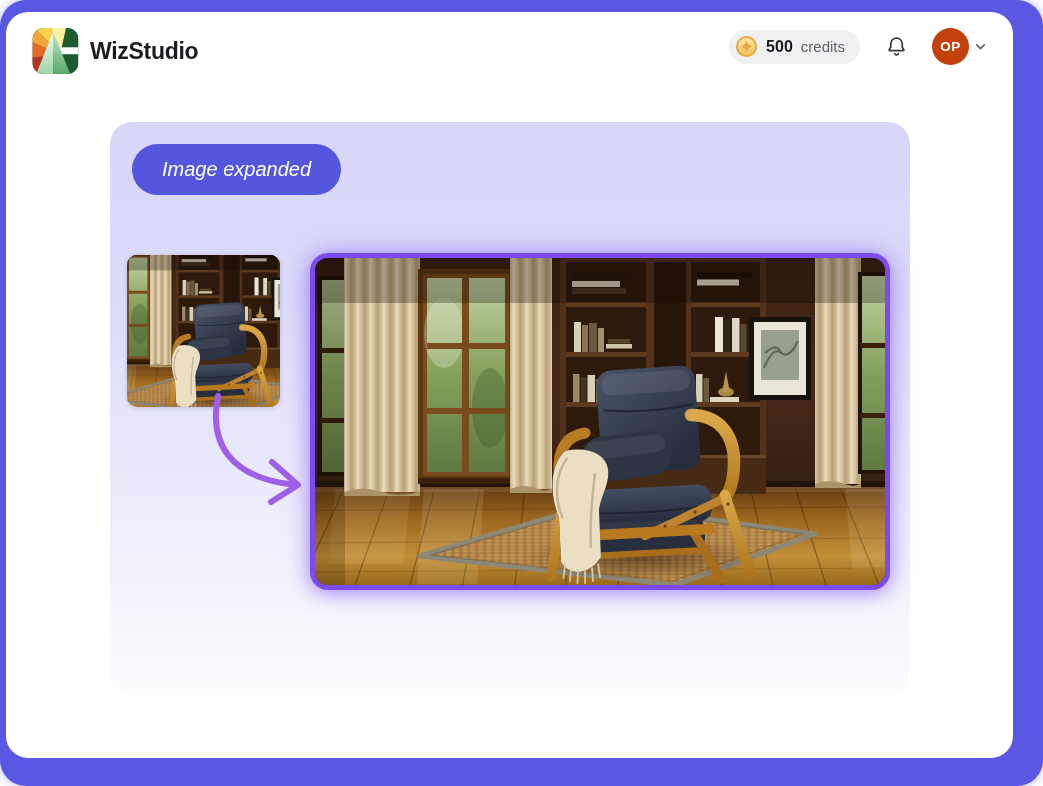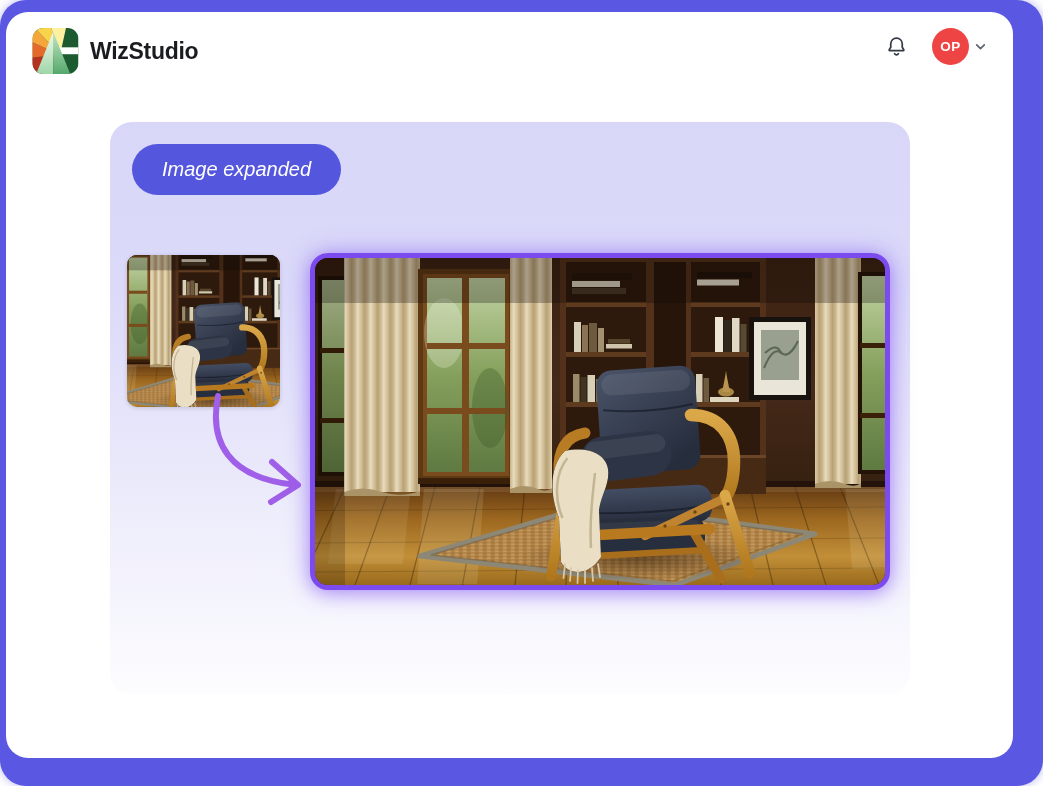--- a/index.html
+++ b/index.html
@@ -11,21 +11,21 @@
   
   .header{position:absolute;left:26px;right:26px;top:16px;height:50px;display:flex;align-items:flex-start;}
   .brand{display:flex;align-items:center;gap:11px;cursor:pointer;}
   .brand-name{font-size:23px;font-weight:700;color:#1b1c20;letter-spacing:-.3px;}
   .header-right{margin-left:auto;display:flex;align-items:center;gap:21px;}
   .credits-pill{display:flex;align-items:center;gap:8px;height:34px;padding:0 15px 0 6px;border-radius:17px;background:#f1f0f3;cursor:pointer;}
   .credits-amount{font-size:16px;font-weight:700;color:#17181c;}
   .credits-label{font-size:15px;color:#5c6067;}
   .bell-btn{display:flex;align-items:center;justify-content:center;width:30px;height:30px;cursor:pointer;background:none;border:none;padding:0;}
   .avatar-btn{display:flex;align-items:center;gap:5px;cursor:pointer;background:none;border:none;padding:0;}
-  .avatar{width:37px;height:37px;border-radius:50%;background:#ef4444;color:#fff;font-size:13.5px;font-weight:700;letter-spacing:.4px;display:flex;align-items:center;justify-content:center;}
+  .avatar{width:37px;height:37px;border-radius:50%;background:#c2410c;color:#fff;font-size:13.5px;font-weight:700;letter-spacing:.4px;display:flex;align-items:center;justify-content:center;}
 
   
   .panel{position:absolute;left:104px;top:110px;width:800px;height:573px;border-radius:22px;
          background:linear-gradient(180deg,#d8d7f8 0%,#dbdaf9 30%,#ecebfb 65%,#fdfdff 100%);font-style:italic;}
   .status-badge{position:absolute;left:22px;top:22px;height:51px;line-height:51px;padding:0 30px;border-radius:26px;
                 background:#5457dd;color:#fff;font-size:20px;font-weight:500;}
   .thumb{position:absolute;left:17px;top:133px;width:153px;height:152px;border-radius:10px;overflow:hidden;cursor:pointer;box-shadow:0 1px 4px rgba(40,30,90,.18);}
   .thumb svg{display:block;width:100%;height:100%;}
   .arrow-wrap{position:absolute;left:82px;top:266px;width:125px;height:125px;}
   .expanded{position:absolute;left:200px;top:131px;width:570px;height:327px;border:5px solid #7c4bef;border-radius:18px;
@@ -286,20 +286,35 @@
             </g>
             <rect x="58" y="42" width="42" height="15" fill="#ffffff"></rect>
             <polygon points="45,8 45,100 8,100" fill="url(#prismL)"></polygon>
             <polygon points="45,8 82,100 45,100" fill="url(#prismR)"></polygon>
           </g>
         </svg>
         <span class="brand-name">WizStudio</span>
       </div>
 
       <div class="header-right">
+        <div class="credits-pill">
+          <svg width="23" height="23" viewBox="0 0 24 24">
+            <defs>
+                <linearGradient id="coinG" x1="0" y1="0" x2="0" y2="1">
+              <stop offset="0" stop-color="#fbe8b0"></stop>
+                  <stop offset="1" stop-color="#f2c35c"></stop>
+                </linearGradient>
+              </defs>
+            <circle cx="12" cy="12" r="11" fill="#e9a83c"></circle>
+            <circle cx="12" cy="12" r="9" fill="url(#coinG)"></circle>
+            <path d="M12 5.5 C12.9 9.3 14.7 11.1 18.5 12 C14.7 12.9 12.9 14.7 12 18.5 C11.1 14.7 9.3 12.9 5.5 12 C9.3 11.1 11.1 9.3 12 5.5 Z" fill="#e9a83c"></path>
+          </svg>
+          <span class="credits-amount">500</span>
+          <span class="credits-label">credits</span>
+        </div>
 
         <button class="bell-btn">
           <svg width="23" height="23" viewBox="0 0 24 24" fill="none" stroke="#333a44" stroke-width="1.8" stroke-linecap="round" stroke-linejoin="round">
             <path d="M12 3.2 a6 6 0 0 0-6 6 v3.6 l-1.6 2.6 a.6.6 0 0 0 .5 .9 h14.2 a.6.6 0 0 0 .5 -.9 L18 12.8 V9.2 a6 6 0 0 0-6-6 Z"></path>
             <path d="M10 19.5 a2.2 2.2 0 0 0 4 0"></path>
           </svg>
         </button>
 
         <button class="avatar-btn">
           <span class="avatar">OP</span>

